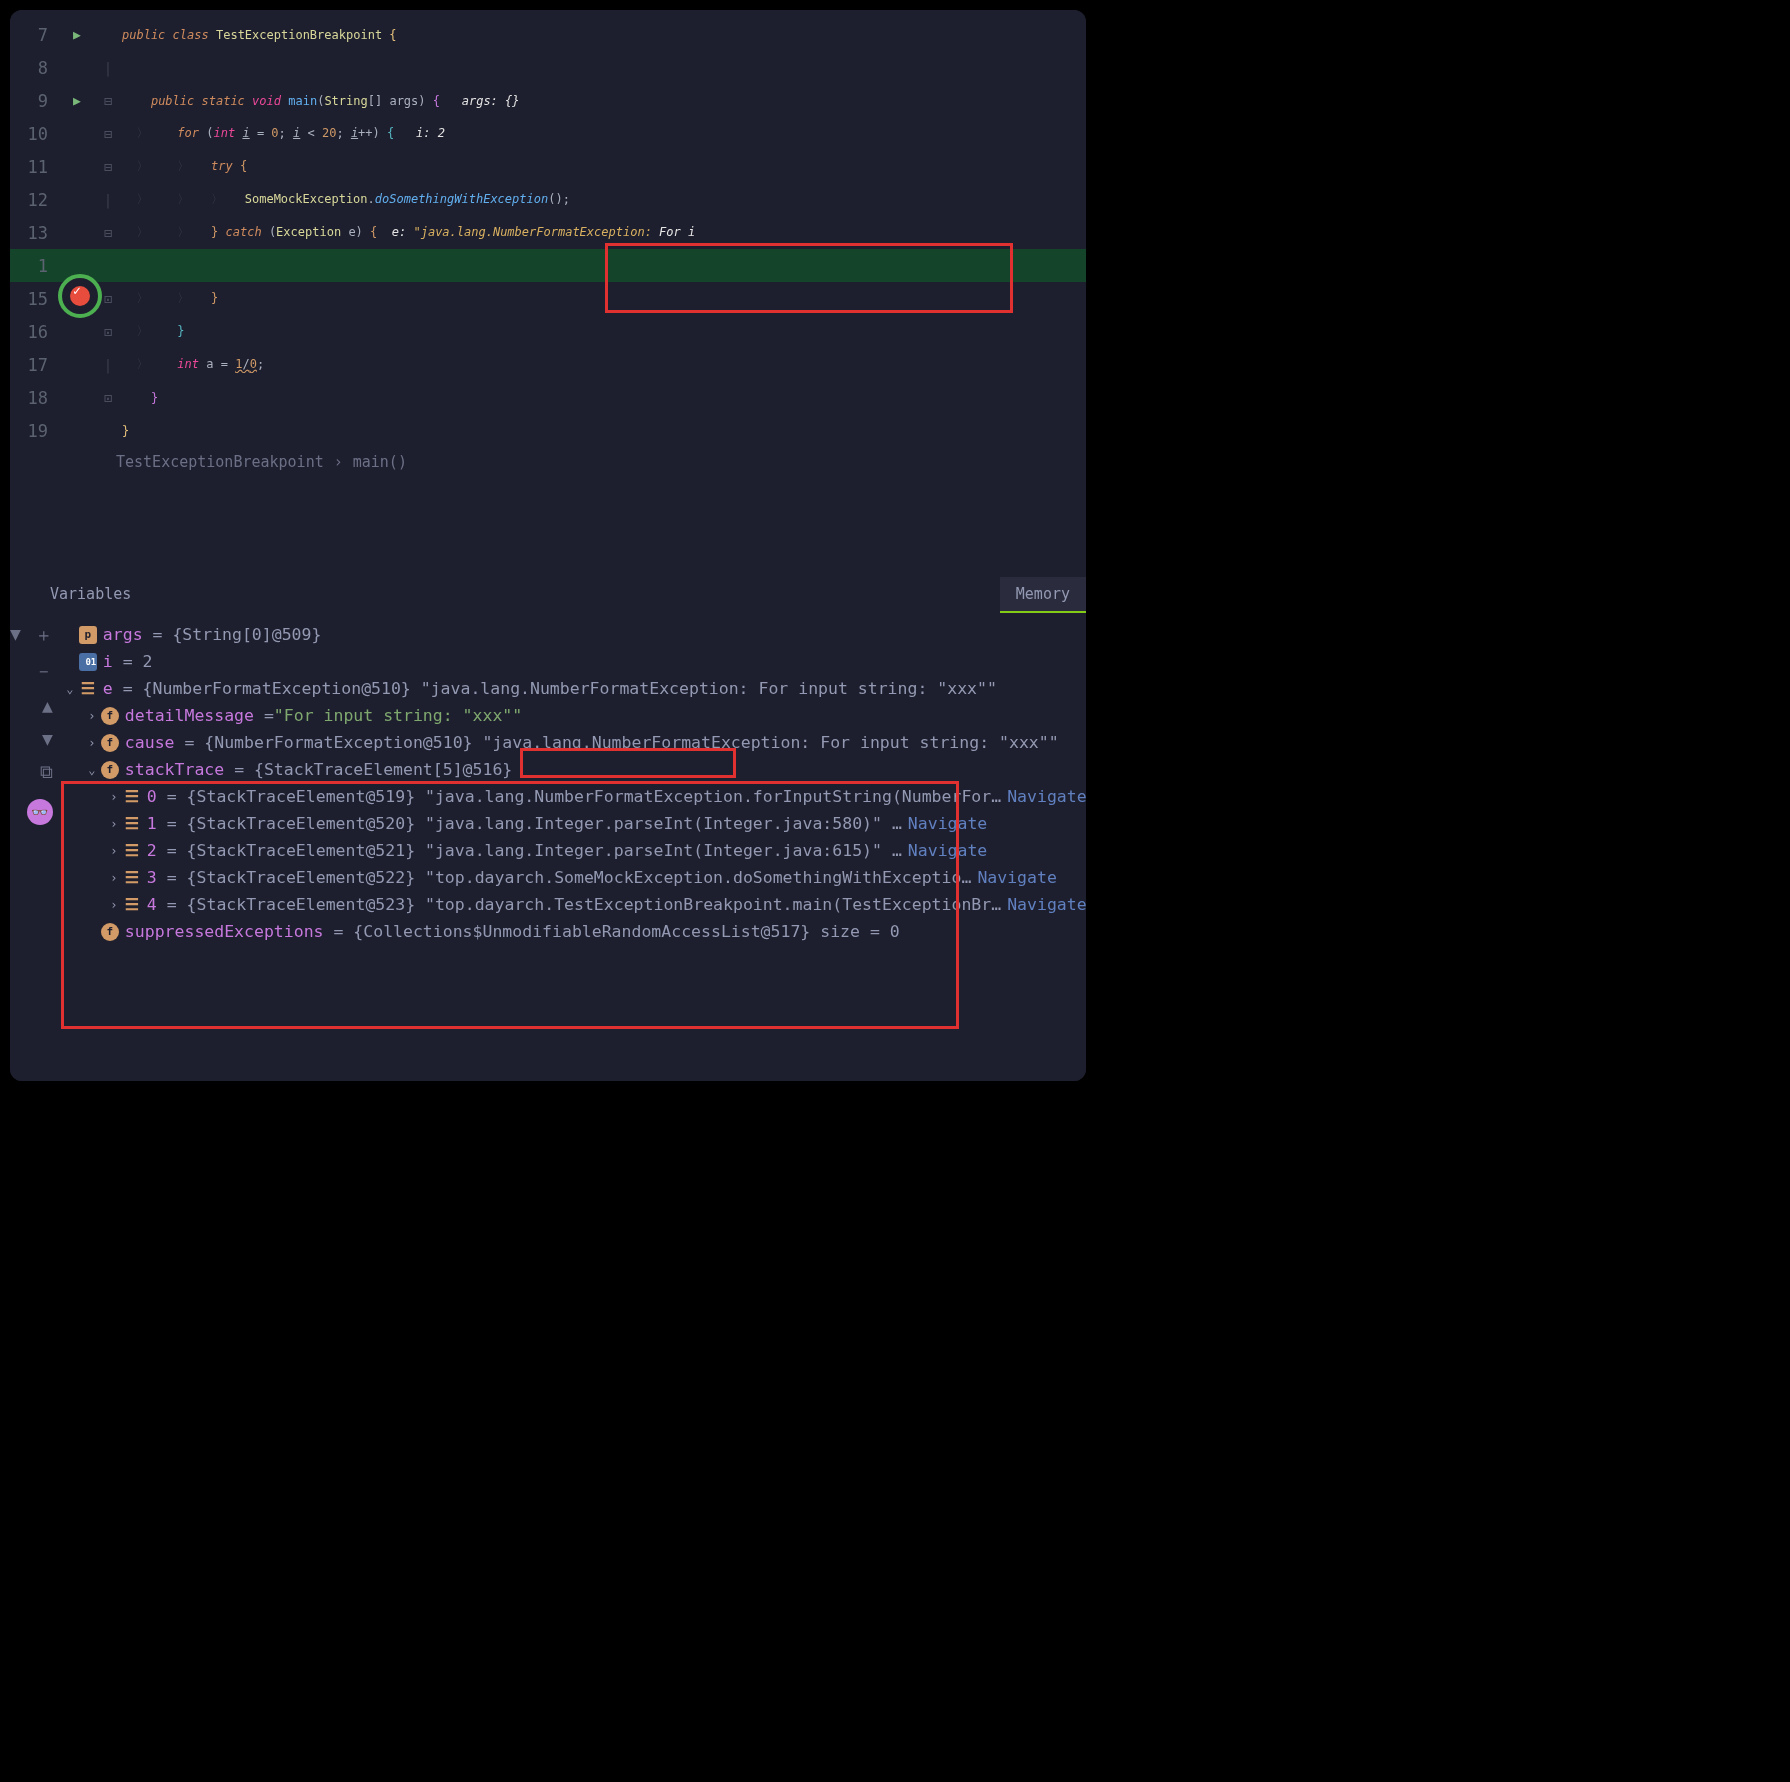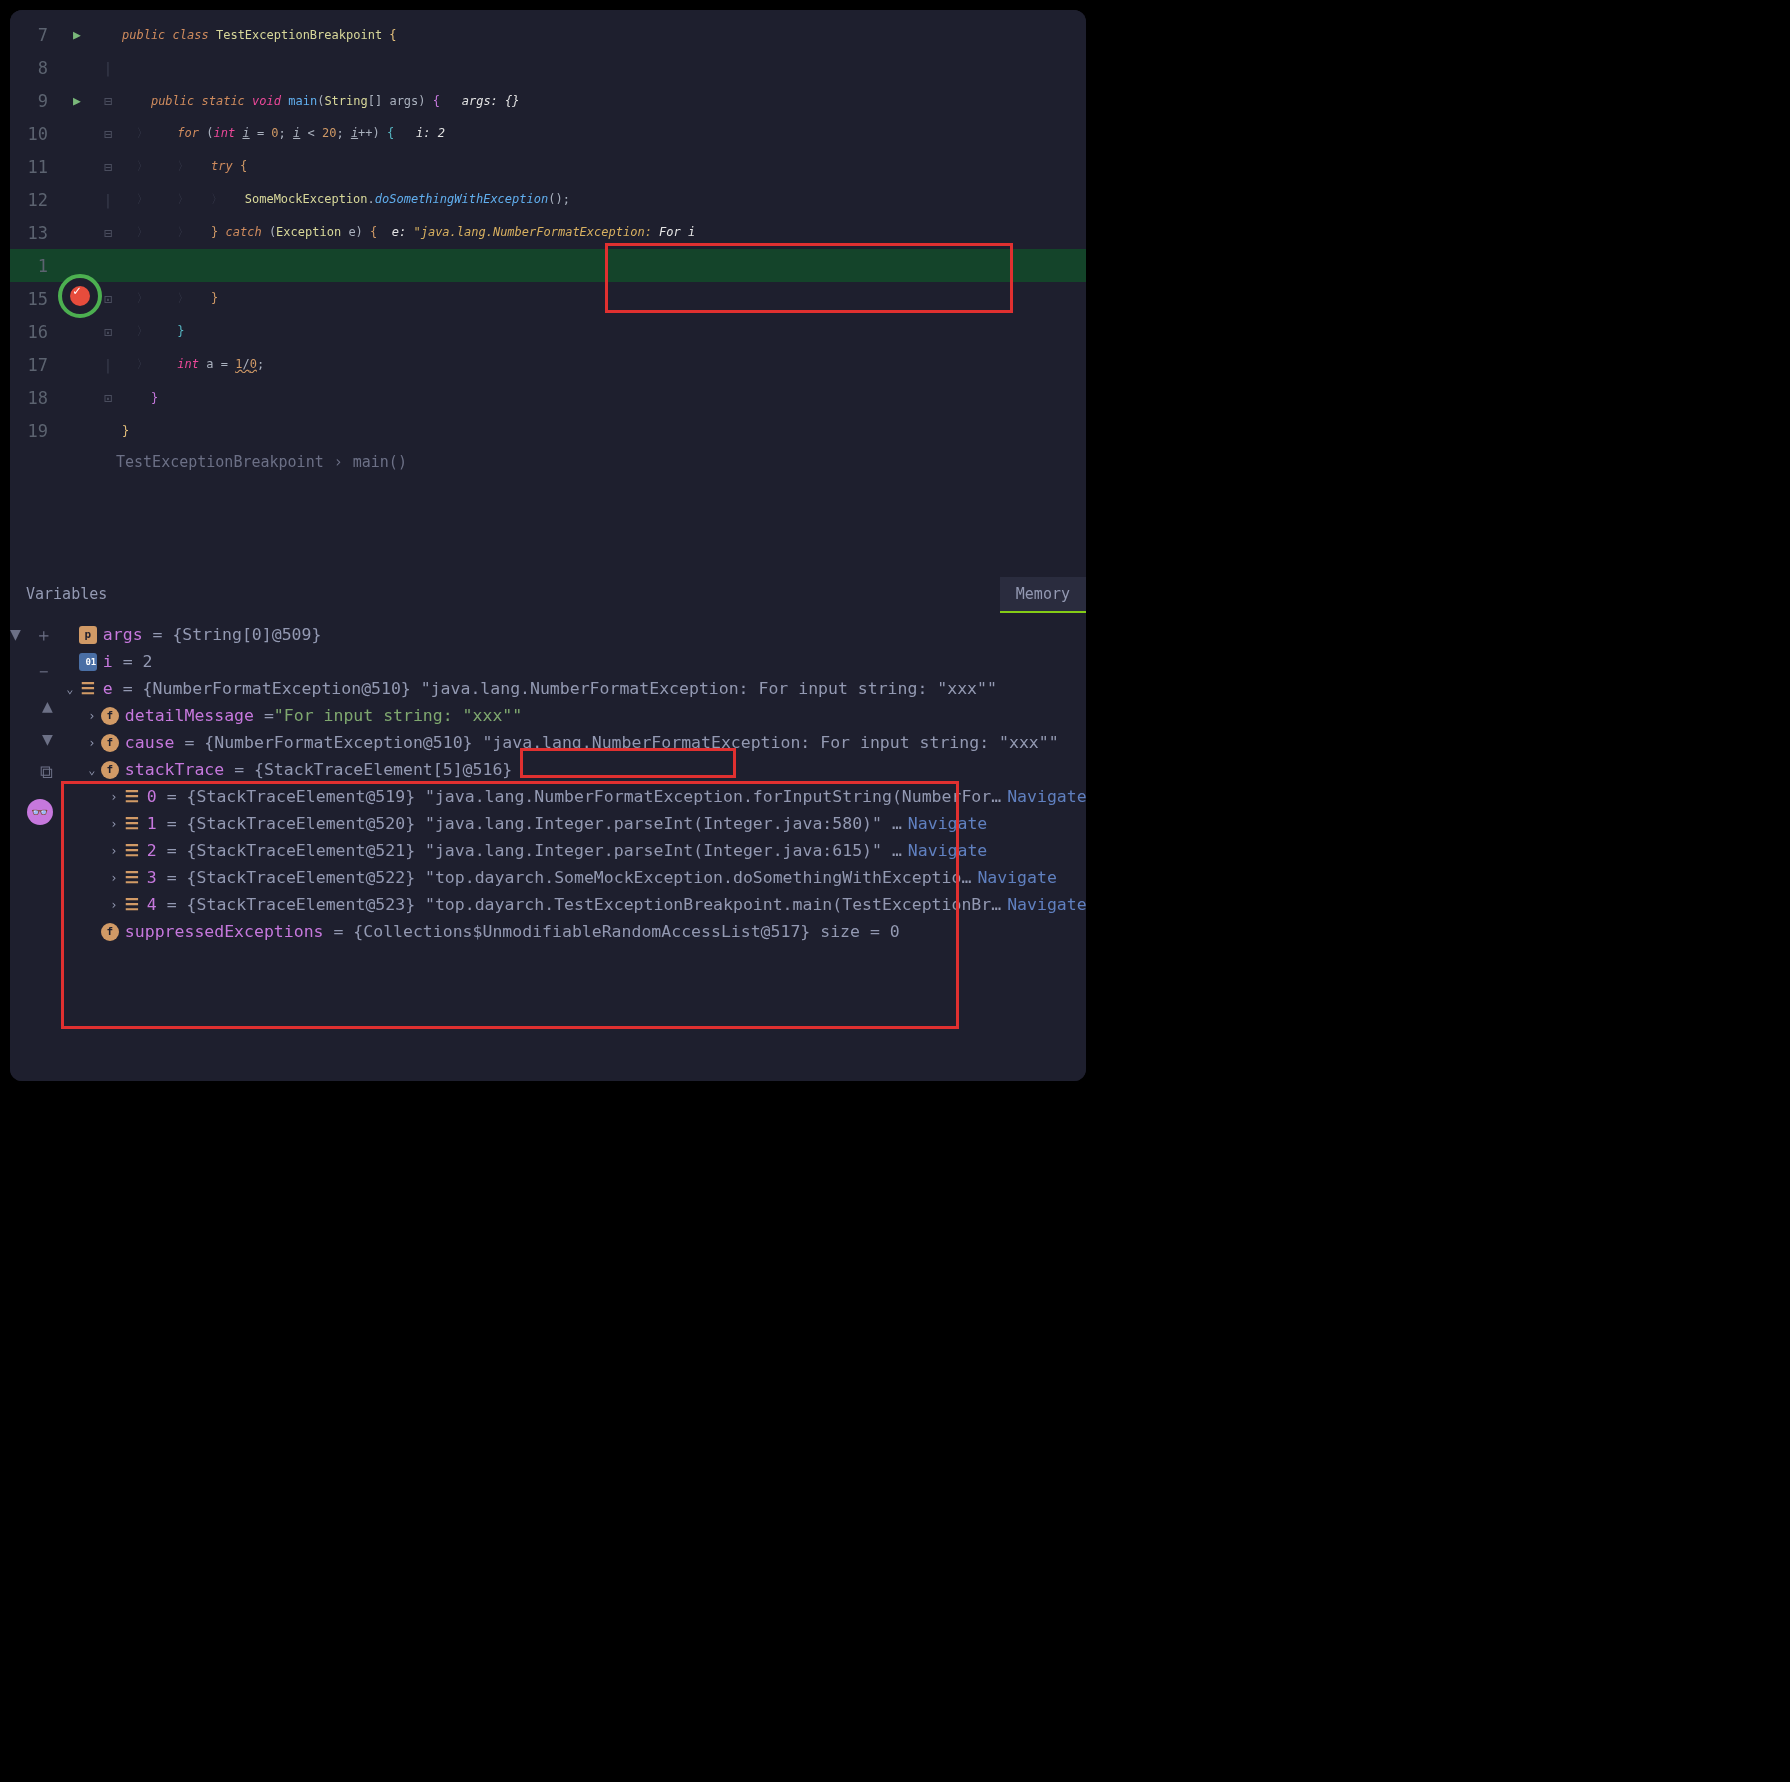--- a/index.html
+++ b/index.html
@@ -143,20 +143,21 @@
   background: #1e1f2e;
   flex: 1;
   display: flex;
   flex-direction: column;
   position: relative;
 }
 .panel-header {
   display: flex;
   background: #1e1f2e;
   border-bottom: 0px solid #2a2b3c;
+  padding-left: 24px;
 }
 .panel-tab {
   padding: 8px 16px;
   color: #9399b2;
   font-size: 15px;
 }
 .panel-tab-right {
   margin-left: auto;
   padding: 8px 16px;
   color: #9399b2;

